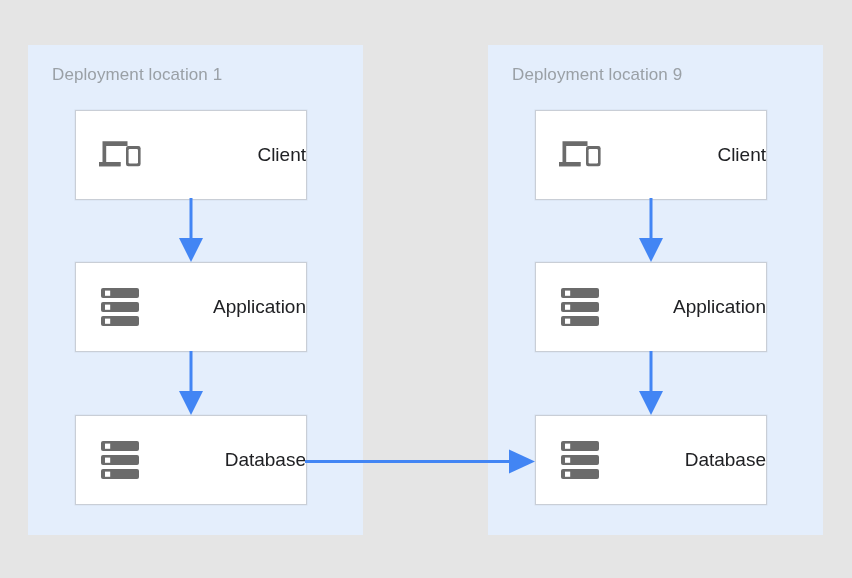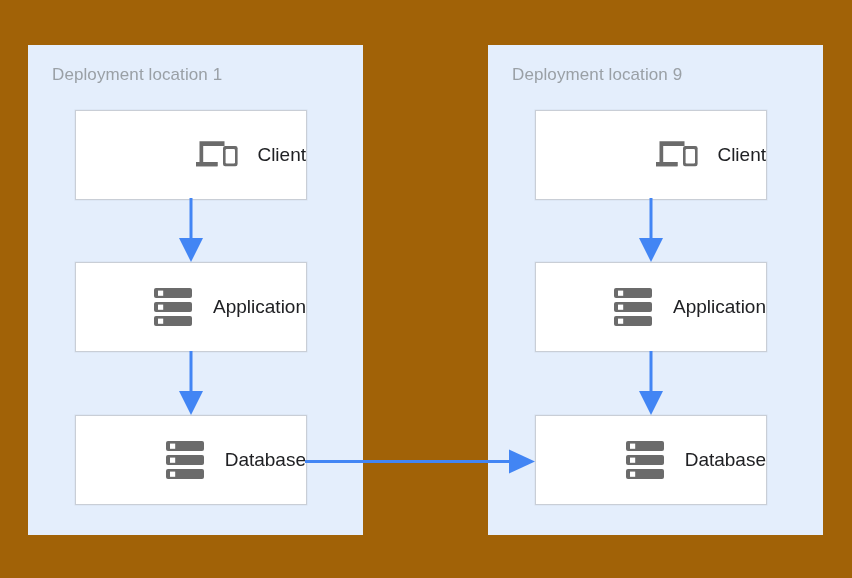--- a/index.html
+++ b/index.html
@@ -9,21 +9,21 @@
   }
   body {
     font-family: "Liberation Sans", sans-serif;
     -webkit-font-smoothing: antialiased;
   }
 
   #canvas {
     position: relative;
     width: 852px;
     height: 578px;
-    background: #a16207;
+    background: #e5e5e5;
     overflow: hidden;
   }
 
   
   .zone {
     position: absolute;
     background: #e4eefc;
     box-sizing: border-box;
   }
   #zone-1 { left: 28px;  top: 45px; width: 335px; height: 490px; }
@@ -41,21 +41,21 @@
   }
 
   
   .node {
     position: absolute;
     box-sizing: border-box;
     background: #ffffff;
     border: 1px solid #c9ced6;
     display: flex;
     align-items: center;
-    justify-content: flex-end;
+    justify-content: space-between;
     padding-left: 22px;
     box-shadow: 0 0 0 0.5px rgba(180,188,200,0.25);
   }
   .node-icon {
     flex: 0 0 auto;
     width: 46px;
     height: 46px;
     display: flex;
     align-items: center;
     justify-content: center;

